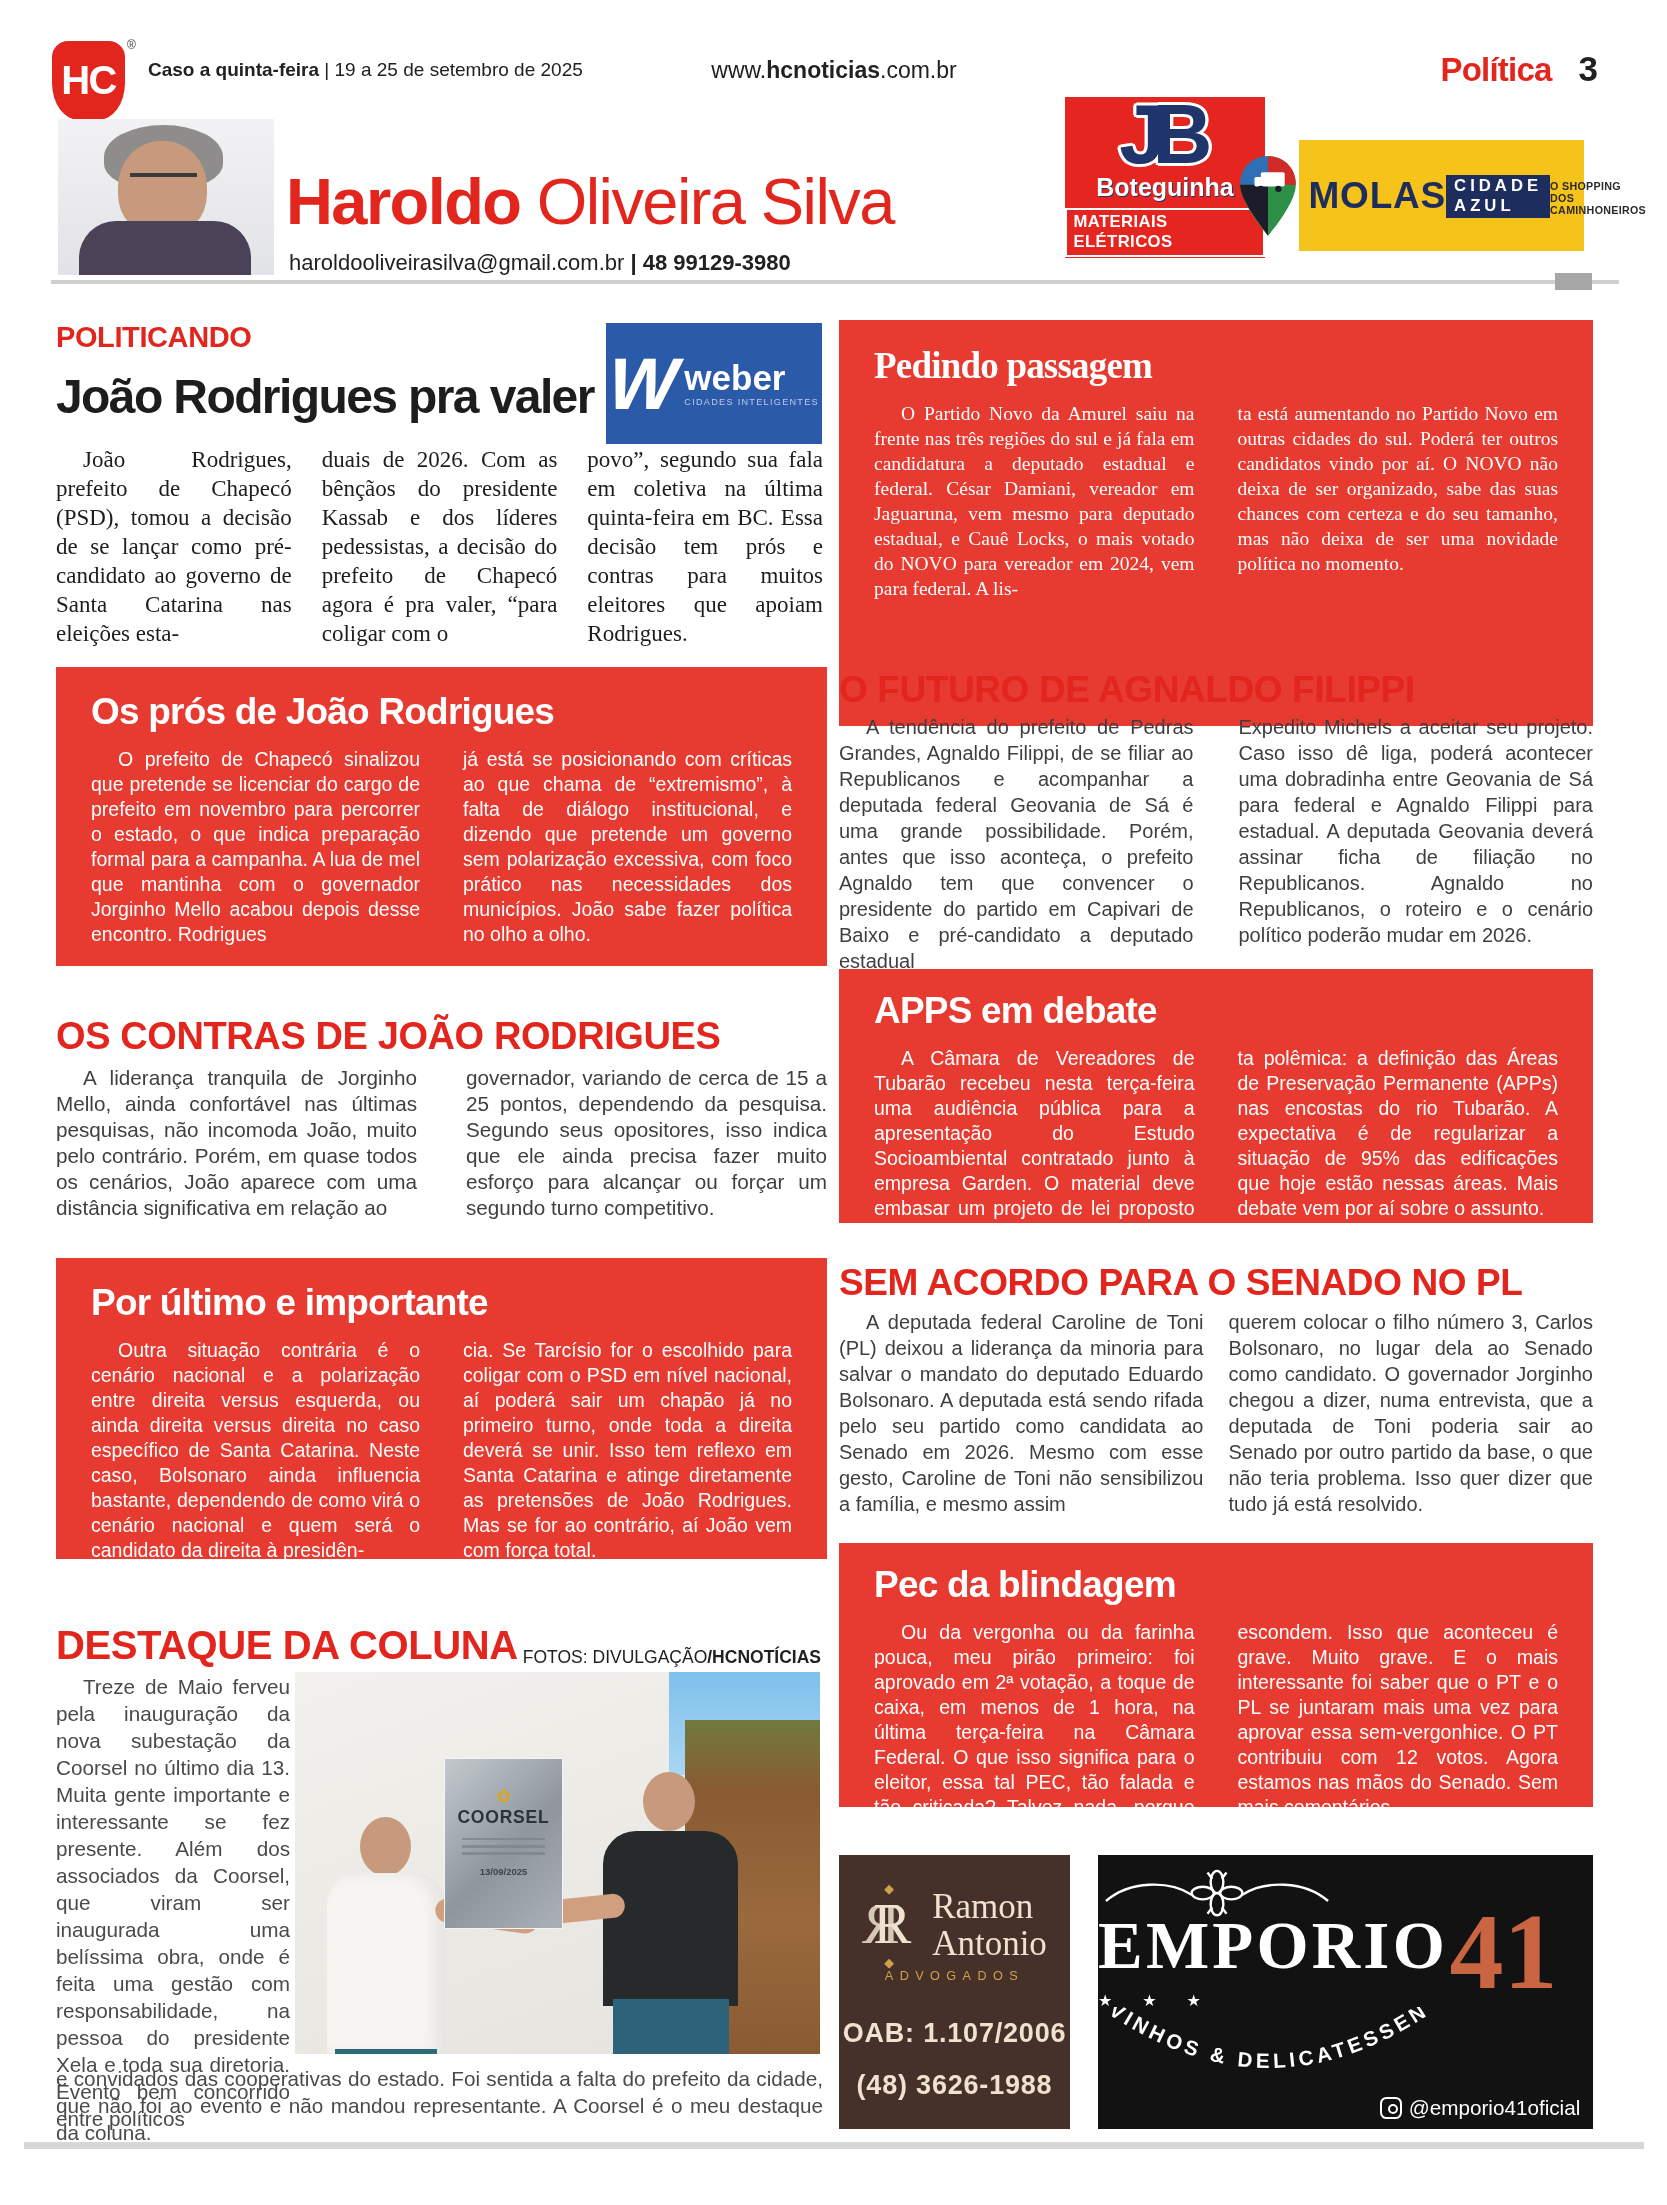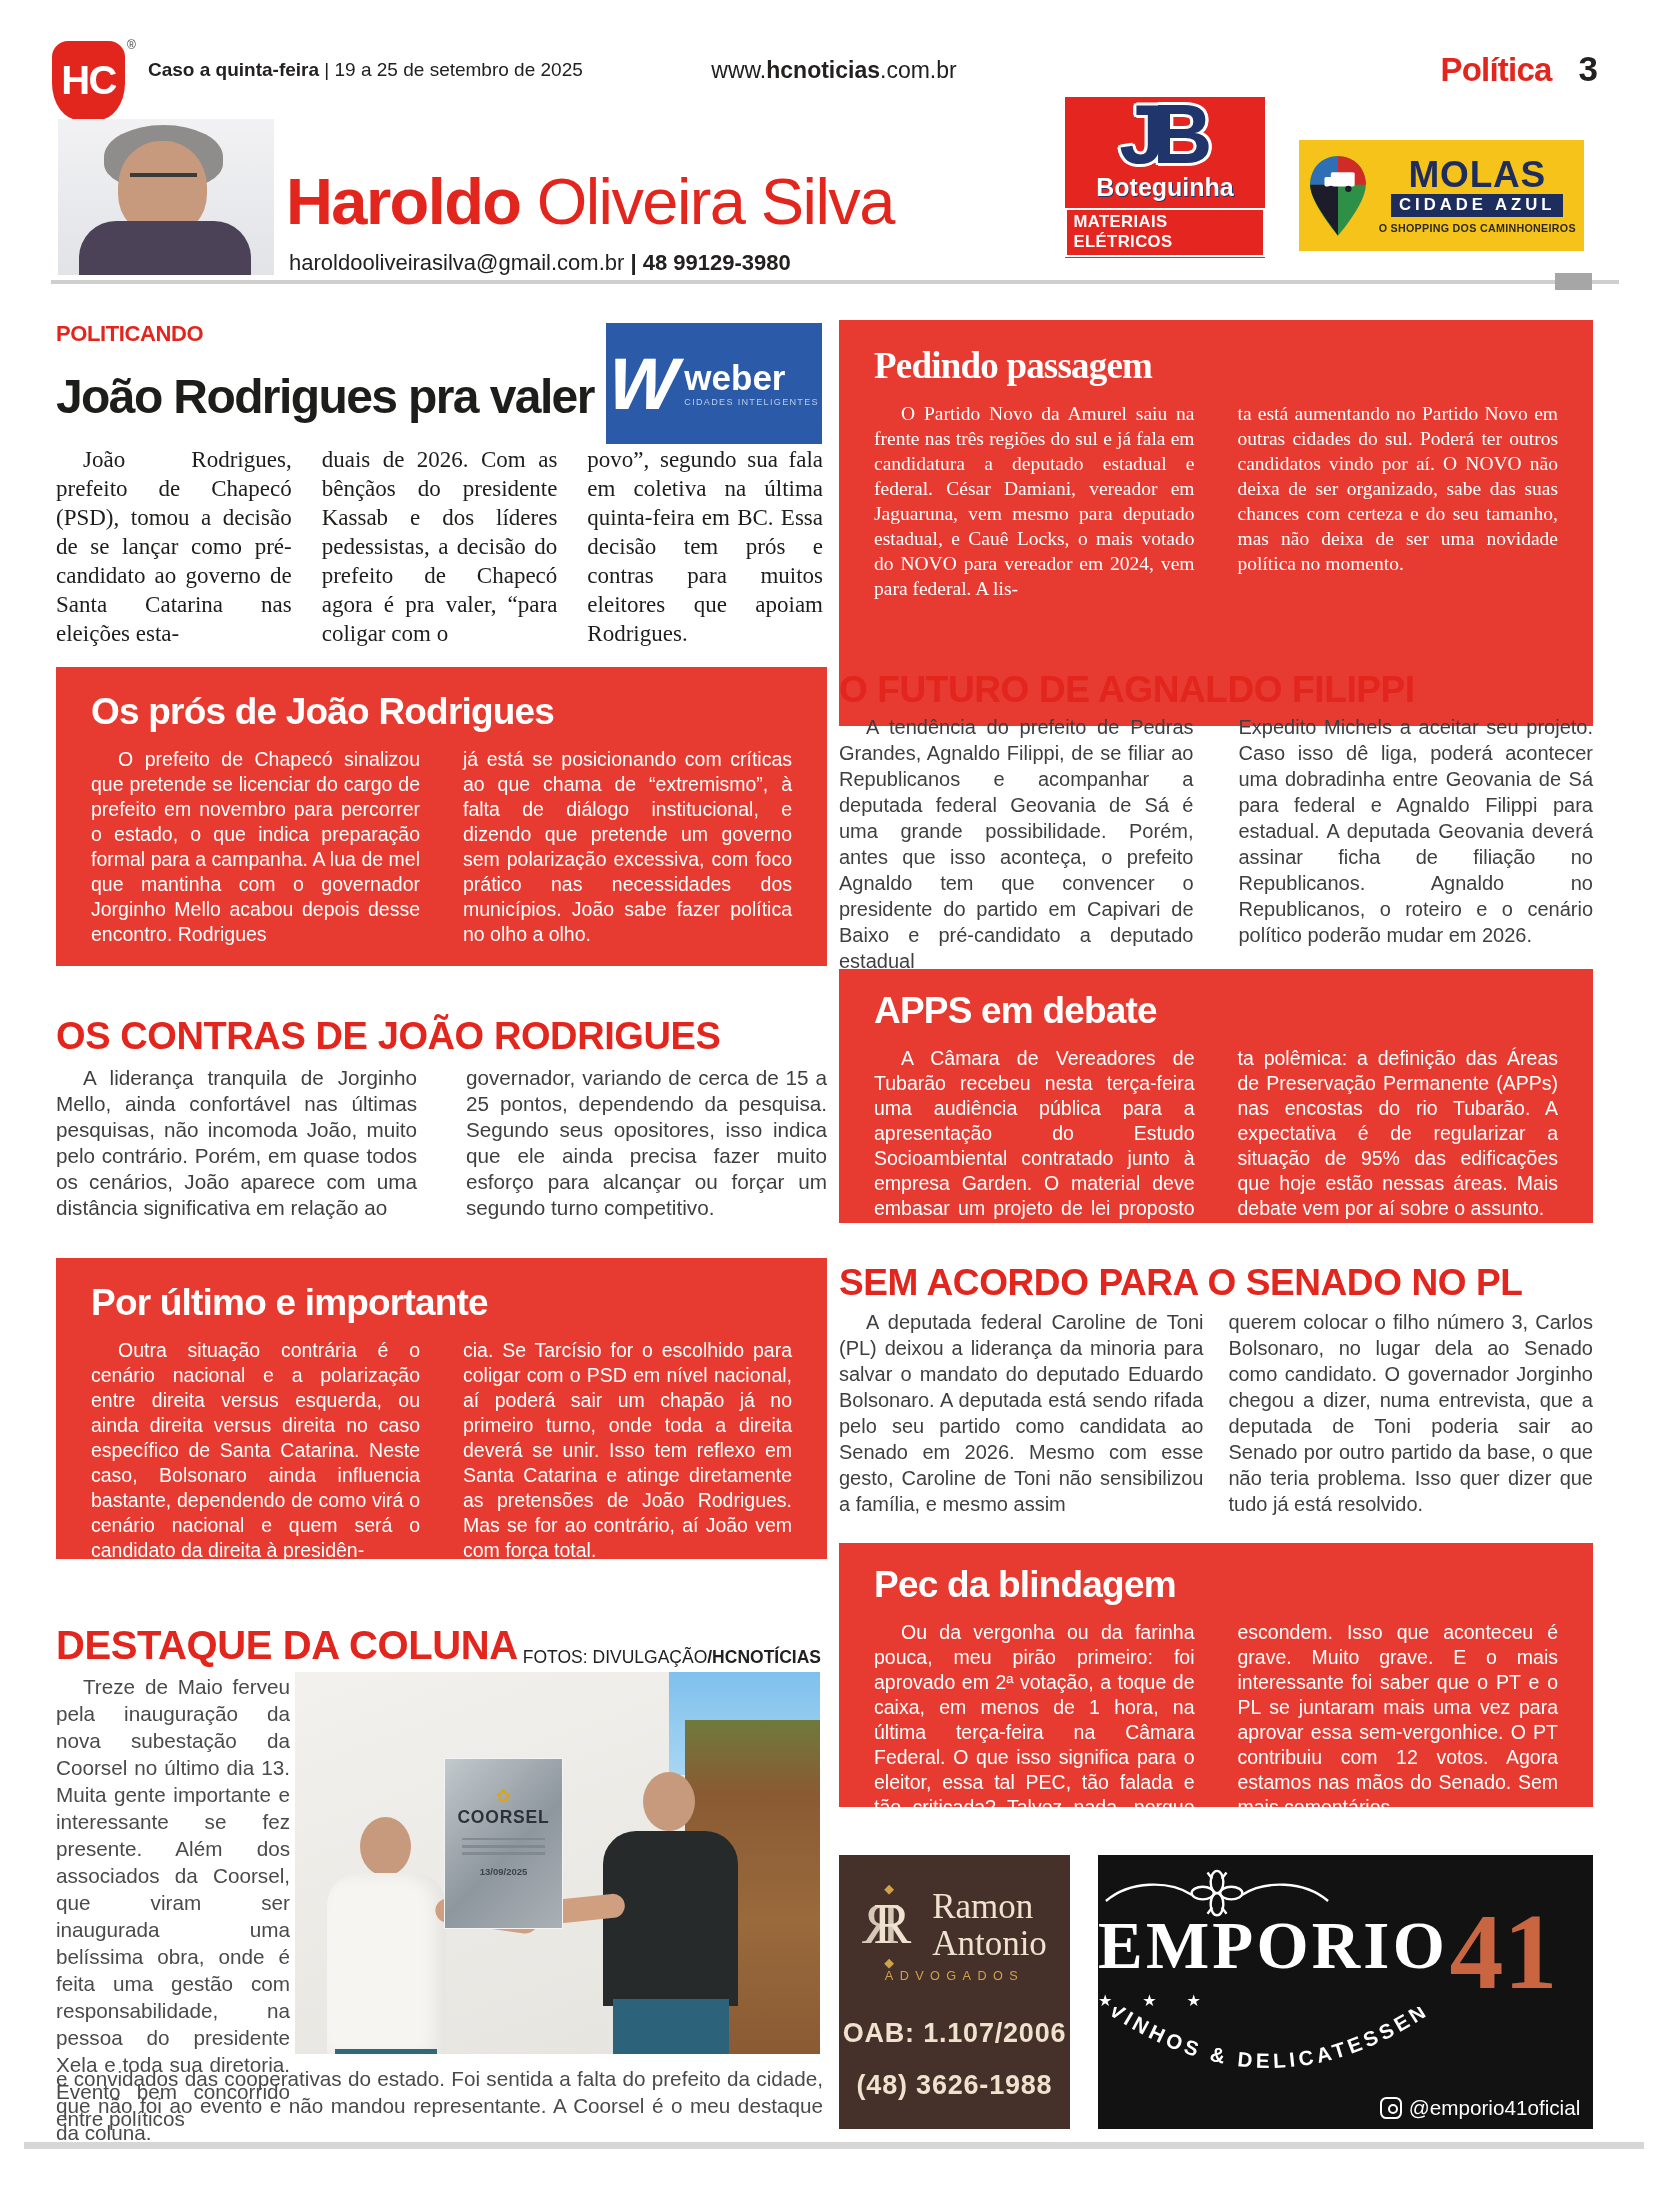--- a/index.html
+++ b/index.html
@@ -45,32 +45,32 @@
   .jb-mono { font-weight:800; font-size:83px; line-height:73px; letter-spacing:-12.7px; color:#20356b;
              text-shadow:-3.2px 0 0 #fff, 3.2px 0 0 #fff, 0 -3.2px 0 #fff, 0 3.2px 0 #fff,
                          -2.4px -2.4px 0 #fff, 2.4px 2.4px 0 #fff, -2.4px 2.4px 0 #fff, 2.4px -2.4px 0 #fff;
              padding-right:11px; }
   .jb-name { color:#fff; font-weight:800; font-size:25px; text-shadow:0.8px 0.8px 0 #20356b; }
   .jb-line { margin-top:4.8px; color:#fff; font-weight:700; font-size:16.7px; border:2.4px solid #fff;
              padding:2.4px 6.4px; letter-spacing:0.4px; }
   .ad-molas { position:absolute; left:1299px; top:140px; width:285px; height:111px; background:#f5c319;
               display:flex; align-items:center; justify-content:center; gap:9.5px; }
   .molas-pin { width:62px; height:86px; flex:0 0 auto; }
-  .molas-right { display:flex; flex-direction:column; align-items:center; }
+  .molas-right { display:flex; flex-direction:row; align-items:center; }
   .molas-title { color:#1d2d5e; font-weight:800; font-size:37px; line-height:35px; letter-spacing:0.8px; }
   .molas-strip { background:#1d2d5e; color:#fff; font-weight:700; font-size:16.7px; letter-spacing:4px;
                  padding:1.6px 8px; margin-top:1.6px; }
   .molas-line { color:#2b2a28; font-weight:700; font-size:10.7px; margin-top:4.8px; letter-spacing:0.3px; }
 
   .divider { position:absolute; left:51px; top:280px; width:1568px; height:4px; background:#cfcfcf; }
   .divider-tab { position:absolute; left:1555px; top:273px; width:37px; height:16.7px; background:#a6a6a7; }
   .footer-rule { position:absolute; left:24px; top:2142px; width:1620px; height:7.2px; background:#d7d7d7; }
 
   
-  .kicker { position:absolute; font-weight:800; font-size:22px; color:#e2251d; letter-spacing:-0.4px; }
+  .kicker { position:absolute; font-weight:800; font-size:29px; color:#e2251d; letter-spacing:-0.4px; }
   .headline { position:absolute; font-weight:800; font-size:48px; color:#1d1d1b; letter-spacing:-1.6px; }
   .sec-head { position:absolute; font-weight:800; color:#e2251d; letter-spacing:-0.4px; }
   .serif-cols { position:absolute; display:flex; gap:30px; }
   .serif-col { flex:1; font-family:"Liberation Serif", serif; font-size:23px; line-height:29px;
                color:#1d1d1b; text-align:justify; }
   .sans-cols { position:absolute; display:flex; gap:49px; }
   .sans-col { flex:1; font-size:20.7px; line-height:26px; color:#3f3e40; text-align:justify; }
   .indent { text-indent:27px; }
 
   .box-red { position:absolute; background:#e73a30; color:#fff; padding:24px 35px; overflow:hidden; }

